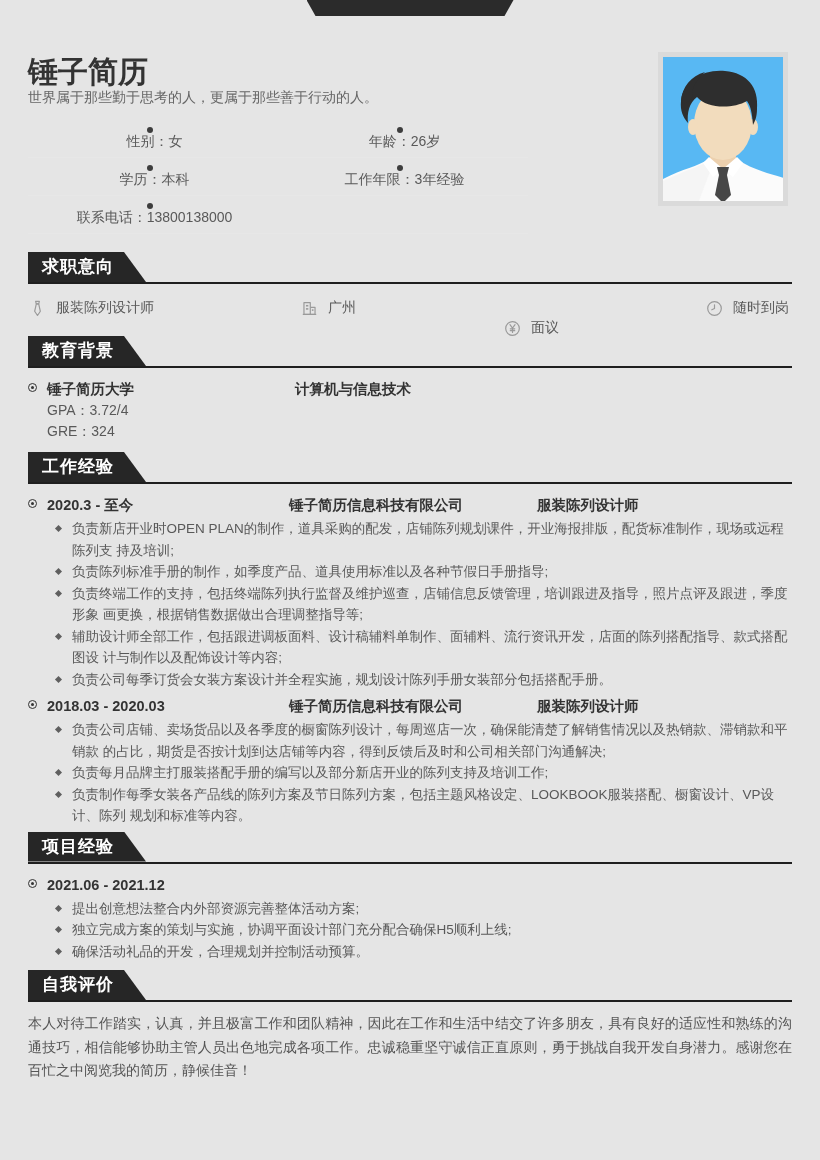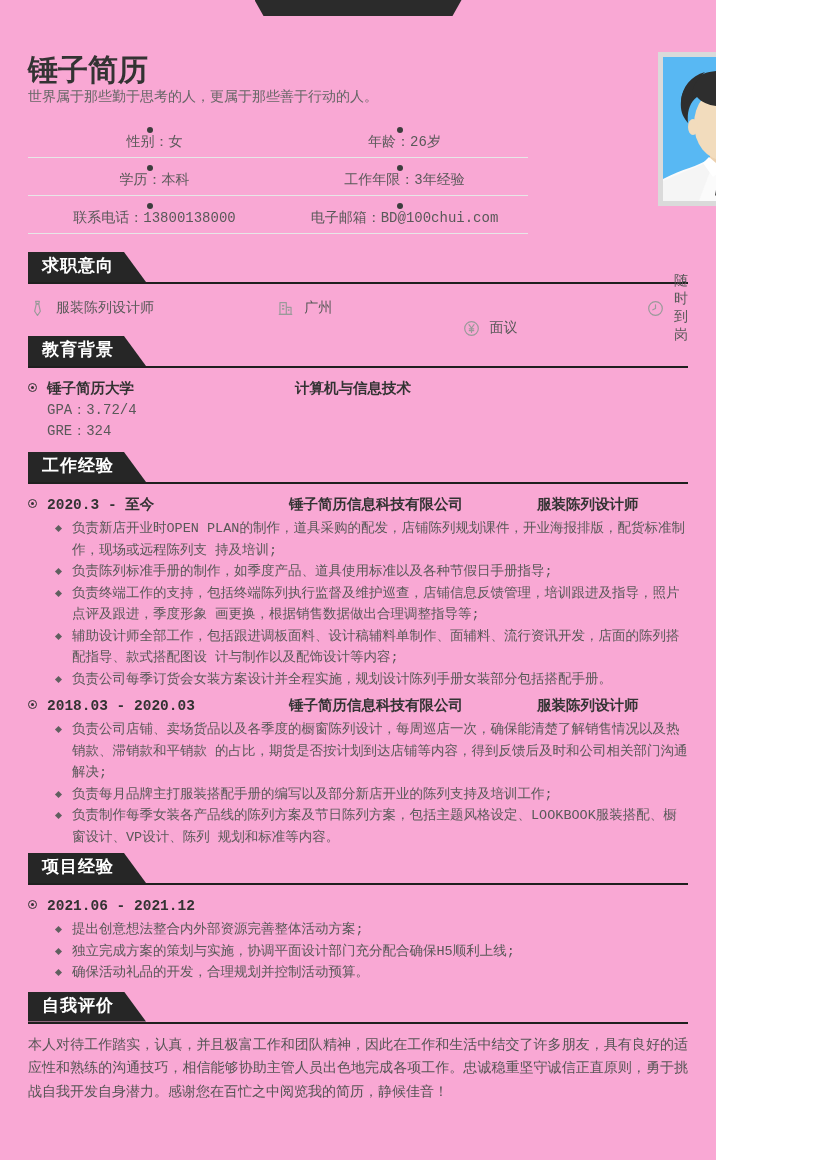--- a/index.html
+++ b/index.html
@@ -1,18 +1,18 @@
 <!DOCTYPE html>
 <html><head>
 <meta charset="utf-8">
 <style>
   html,body{margin:0;padding:0;background:#fff;}
   .page{
-    position:relative;width:716px;height:1160px;overflow:hidden;background:#f9a8d4;
-    font-family:Liberation Mono, monospace;color:#595959;
+    position:relative;width:820px;height:1160px;overflow:hidden;background:#e5e5e5;
+    font-family:Liberation Sans, sans-serif;color:#595959;
   }
   
   .ribbon{
     width:207px;height:16px;margin:0 auto;background:#2b2b2b;
     clip-path:polygon(0 0,100% 0,calc(100% - 9px) 100%,9px 100%);
   }
   .content{padding:0 28px;}
   
   .name{margin:40px 0 0;font-size:30px;line-height:32px;font-weight:bold;color:#333;}
   .tagline{margin-top:0;font-size:14px;line-height:18px;color:#666;}
@@ -115,24 +115,20 @@
         <div class="info-cell c2">
           <span class="dot"></span>
           <span>工作年限：3年经验</span>
         </div>
       </div>
       <div class="info-row">
         <div class="info-cell c1">
           <span class="dot"></span>
           <span>联系电话：13800138000</span>
         </div>
-        <div class="info-cell c2">
-          <span class="dot"></span>
-          <span>电子邮箱：BD@100chui.com</span>
-        </div>
       </div>
     </div>
 
     <div class="sec intention">
       <div class="sec-head">
         <span class="badge">求职意向</span>
       </div>
       <div class="int-row">
         <div class="int-item w1">
           <span class="ic">

